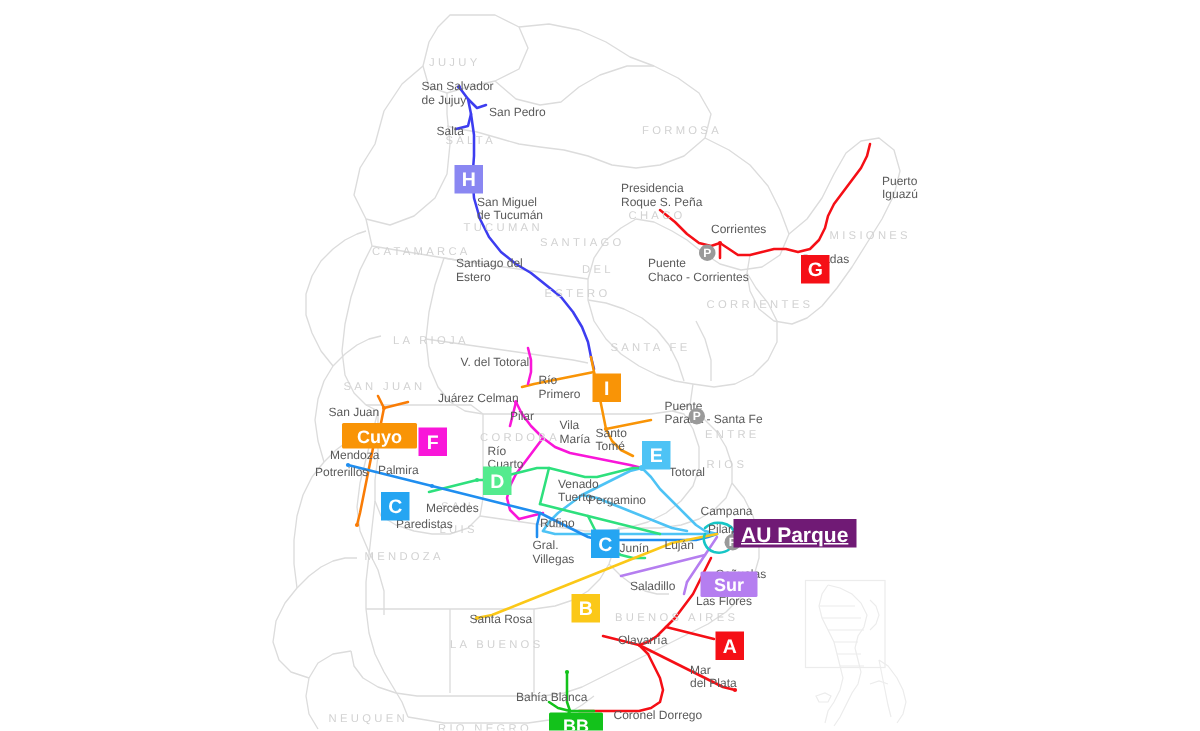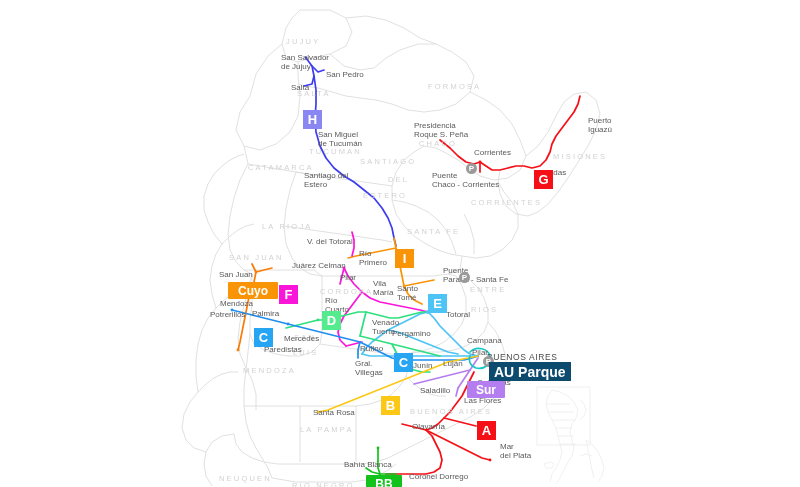--- a/index.html
+++ b/index.html
@@ -204,21 +204,21 @@
       <div class="lbl prov" style="left: 262px; top: 222px;">LA RIOJA</div>
       <div class="lbl prov" style="left: 407px; top: 227px;">SANTA FE</div>
       <div class="lbl prov" style="left: 229px; top: 253px;">SAN JUAN</div>
       <div class="lbl prov" style="left: 320px; top: 287px;">CORDOBA</div>
       <div class="lbl prov" style="left: 470px; top: 285px;">ENTRE</div>
       <div class="lbl prov" style="left: 471px; top: 305px;">RIOS</div>
       <div class="lbl prov" style="left: 294px; top: 333px;">SAN</div>
       <div class="lbl prov" style="left: 293px; top: 348px; text-align: center;">LUIS</div>
       <div class="lbl prov" style="left: 243px; top: 366px;">MENDOZA</div>
       <div class="lbl prov" style="left: 410px; top: 407px;">BUENOS AIRES</div>
-      <div class="lbl prov" style="left: 300px; top: 425px;">LA PAMPA</div>
+      <div class="lbl prov" style="left: 300px; top: 425px;">LA BUENOS</div>
       <div class="lbl prov" style="left: 219px; top: 474px;">NEUQUEN</div>
       <div class="lbl prov" style="left: 292px; top: 481px;">RIO NEGRO</div>
     </div>
   <div id="cityLayer">
       <div class="lbl city" style="left: 281px; top: 54px;">San Salvador<br>de Jujuy</div>
       <div class="lbl city" style="left: 326px; top: 71px;">San Pedro</div>
       <div class="lbl city" style="left: 291px; top: 84px;">Salta</div>
       <div class="lbl city" style="left: 318px; top: 131px;">San Miguel<br>de Tucumán</div>
       <div class="lbl city" style="left: 414px; top: 122px;">Presidencia<br>Roque S. Peña</div>
       <div class="lbl city" style="left: 474px; top: 149px;">Corrientes</div>
@@ -247,21 +247,21 @@
       <div class="lbl city" style="left: 226px; top: 346px; padding-left: 38px;">Paredistas</div>
       <div class="lbl city" style="left: 360px; top: 345px;">Rufino</div>
       <div class="lbl city" style="left: 413px; top: 362px;">Junín</div>
       <div class="lbl city" style="left: 443px; top: 360px;">Luján</div>
       <div class="lbl city" style="left: 355px; top: 360px;">Gral.<br>Villegas</div>
       <div class="lbl city" style="left: 477px; top: 379px;">Cañuelas</div>
       <div class="lbl city" style="left: 420px; top: 387px;">Saladillo</div>
       <div class="lbl city" style="left: 464px; top: 397px;">Las Flores</div>
       <div class="lbl city" style="left: 313px; top: 409px;">Santa Rosa</div>
       <div class="lbl city" style="left: 412px; top: 423px;">Olavarría</div>
-      <div class="lbl city" style="left: 460px; top: 443px; margin-left: 40px;">Mar<br>del Plata</div>
+      <div class="lbl city" style="left: 460px; top: 443px;">Mar<br>del Plata</div>
       <div class="lbl city" style="left: 344px; top: 461px;">Bahía Blanca</div>
       <div class="lbl city" style="left: 409px; top: 473px; text-align: center;">Coronel Dorrego</div>
     </div>
   <div id="bigLayer">
       <div class="lbl bigcity" style="left: 487px; top: 352px;">BUENOS AIRES</div>
     </div>
   <div id="pLayer">
       <div class="pmark" style="left: 466px; top: 163px;">P</div>
       <div class="pmark" style="left: 459px; top: 272px;">P</div>
       <div class="pmark" style="left: 483px; top: 356px;">P</div>
@@ -269,20 +269,20 @@
   <div id="badgeLayer">
       <div class="badge sq" style="left: 303px; top: 110px; background: rgb(138, 135, 242);">H</div>
       <div class="badge sq" style="left: 534px; top: 170px; background: rgb(245, 15, 22);">G</div>
       <div class="badge sq" style="left: 395px; top: 249px; background: rgb(249, 148, 6);">I</div>
       <div class="badge wide" style="left: 228px; top: 282px; background: rgb(249, 148, 6); min-width: 40px;">Cuyo</div>
       <div class="badge sq" style="left: 279px; top: 285px; background: rgb(249, 22, 217);">F</div>
       <div class="badge sq" style="left: 428px; top: 294px; background: rgb(78, 195, 245);">E</div>
       <div class="badge sq" style="left: 322px; top: 311px; background: rgb(84, 235, 142);">D</div>
       <div class="badge sq" style="left: 254px; top: 328px; background: rgb(37, 165, 242);">C</div>
       <div class="badge sq" style="left: 394px; top: 353px; background: rgb(37, 165, 242);">C</div>
-      <div class="badge au" style="left: 489px; top: 362px; background: #0c4a6e; min-width: 69px;">AU Parque</div>
+      <div class="badge au" style="left: 489px; top: 346px; background: #701a75; min-width: 69px; text-decoration: underline;">AU Parque</div>
       <div class="badge wide" style="left: 467px; top: 381px; background: rgb(181, 126, 240); min-width: 28px;">Sur</div>
       <div class="badge sq" style="left: 381px; top: 396px; background: rgb(251, 200, 24);">B</div>
       <div class="badge sq" style="left: 477px; top: 421px; background: rgb(245, 15, 22);">A</div>
       <div class="badge wide" style="left: 366px; top: 475px; background: rgb(19, 194, 27); min-width: 26px;">BB</div>
     </div>
 
 </div>
 
 </body></html>

